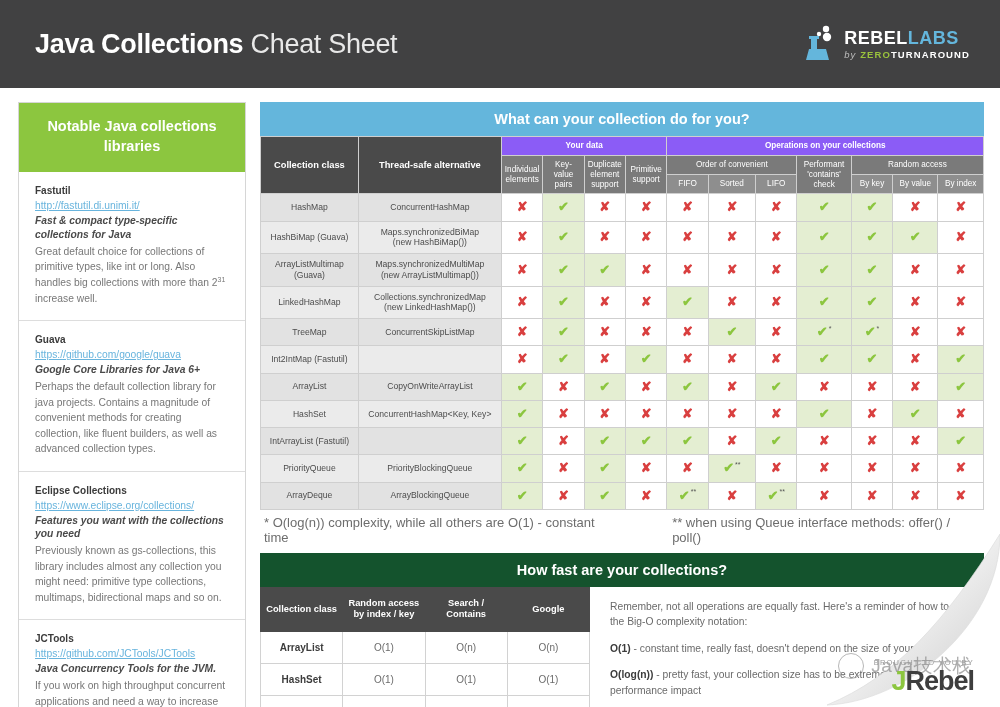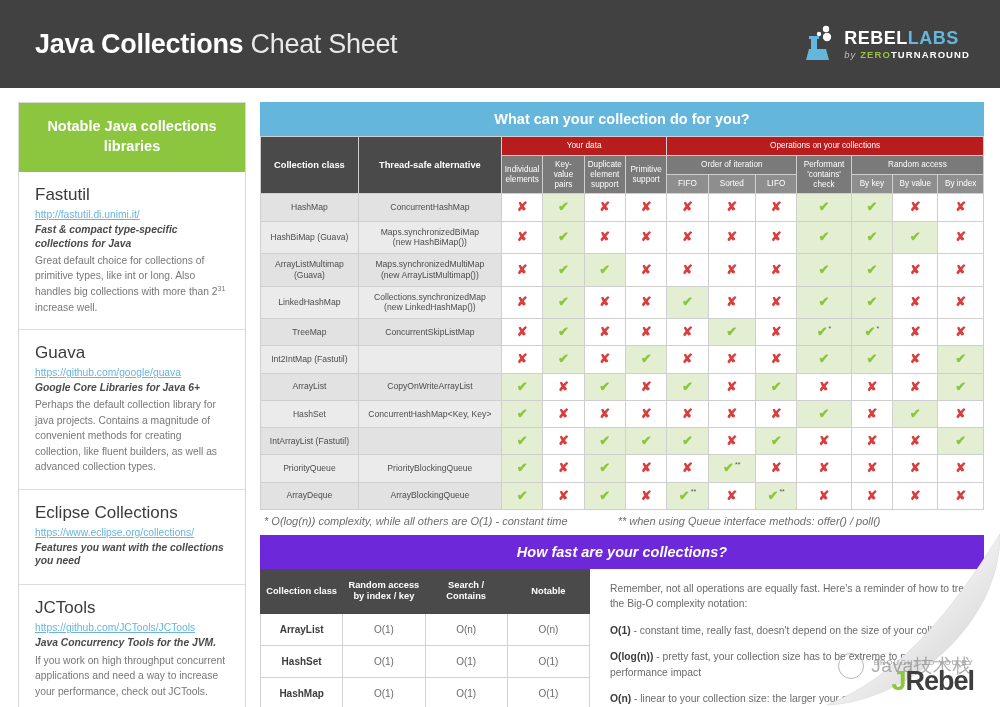--- a/index.html
+++ b/index.html
@@ -37,54 +37,54 @@
 
   
   .body-wrap { display: flex; padding: 14px 16px 0 18px; gap: 14px; }
 
   
   .sidebar { width: 228px; flex: 0 0 228px; border: 1px solid #d6d6d6; background: #fff; }
   .side-head { background: #8cc63f; color: #fff; padding: 14px 16px 16px; text-align: center; }
   .side-head-t { font-size: 14.5px; font-weight: bold; line-height: 1.35; }
   .side-sec { padding: 13px 16px 14px; border-bottom: 1px solid #dddddd; }
   .side-sec:last-child { border-bottom: none; }
-  .side-title { font-size: 17px; font-weight: normal; color: #3b3b3b; margin-bottom: 4px; }
+  .side-title { font-size: 10px; font-weight: bold; color: #3b3b3b; margin-bottom: 4px; }
   .side-link { font-size: 10.3px; color: #68b4dd; text-decoration: underline; display: block; margin-bottom: 3px; word-break: break-all; }
   .side-tag { font-size: 10.3px; font-style: italic; font-weight: bold; color: #4a4a4a; margin-bottom: 3px; line-height: 1.3; }
   .side-desc { font-size: 10.3px; color: #777777; line-height: 1.5; }
   .side-desc sup { font-size: 7px; }
 
   
   .main { flex: 1; min-width: 0; }
   .banner { color: #fff; text-align: center; font-weight: bold; font-size: 14.5px; padding: 9px 0; }
   .banner-blue { background: #64b6dc; text-align: center; }
-  .banner-orange { background: #6d28d9; font-style: italic; }
+  .banner-orange { background: #14532d; }
 
   table.grid { width: 100%; border-collapse: collapse; table-layout: fixed; }
   table.grid th, table.grid td { border: 1px solid #cfcfcf; text-align: center; }
 
   .hdr-dark { background: #4a4a4a; color: #ffffff; font-weight: bold; }
-  .hdr-mid  { background: #b91c1c; color: #ffffff; font-weight: normal; margin-left: 28px; }
+  .hdr-mid  { background: #8b5cf6; color: #ffffff; font-weight: bold; margin-left: 28px; }
   .hdr-lite { background: #7a7a7a; color: #ffffff; font-weight: normal; }
   .hdr-lite2{ background: #8e8e8e; color: #ffffff; font-weight: normal; }
 
   .t1 th { font-size: 8.2px; padding: 4px 2px; line-height: 1.2; }
   .t1 th.cc { font-size: 9.3px; font-weight: bold; }
   .t1 td { font-size: 8.6px; padding: 5px 3px; line-height: 1.25; color: #4c4c4c; }
   .t1 td.name { background: #e2e2e2; }
   .t1 td.mark { width: 41px; background: #ffffff; font-size: 13px; position: relative; }
   .t1 td.mark.hl { background: #e4eed2; }
   .t1 tr.alt td.name { background: #ebebeb; }
 
   .ck { color: #8cc63f; font-weight: bold; }
   .cx { color: #d93f3f; font-weight: bold; }
   .star { font-size: 7px; color: #555; vertical-align: super; margin-left: 1px; }
 
   .notes { display: flex; gap: 50px; padding: 5px 2px 8px 4px; }
-  .note { font-size: 11px; font-style: italic; color: #6d6d6d; }
+  .note { font-size: 13px; color: #6d6d6d; }
 
   
   .lower { display: flex; gap: 16px; margin-top: 0; }
   .t2wrap { width: 330px; flex: 0 0 330px; }
   table.t2 { width: 100%; border-collapse: collapse; table-layout: fixed; }
   table.t2 th { background: #4a4a4a; color: #fff; font-size: 9.3px; font-weight: bold; padding: 10px 3px; line-height: 1.25; border: 1px solid #4a4a4a; }
   table.t2 td { border: 1px solid #d2d2d2; text-align: center; font-size: 10px; color: #6b6b6b; padding: 10px 3px; background: #fff; }
   table.t2 td.cls { font-weight: bold; color: #3c3c3c; }
 
   .explain { flex: 1; font-size: 10.3px; color: #6a6a6a; line-height: 1.5; padding: 12px 4px 0 4px; }
@@ -163,20 +163,21 @@
       <div class="side-title">Guava</div>
       <a class="side-link" href="#">https://github.com/google/guava</a>
       <div class="side-tag">Google Core Libraries for Java 6+</div>
       <div class="side-desc">Perhaps the default collection library for java projects. Contains a magnitude of convenient methods for creating collection, like fluent builders, as well as advanced collection types.</div>
     </div>
 
     <div class="side-sec">
       <div class="side-title">Eclipse Collections</div>
       <a class="side-link" href="#">https://www.eclipse.org/collections/</a>
       <div class="side-tag">Features you want with the collections you need</div>
+      <div class="side-desc">Previously known as gs-collections, this library includes almost any collection you might need: primitive type collections, multimaps, bidirectional maps and so on.</div>
     </div>
 
     <div class="side-sec">
       <div class="side-title">JCTools</div>
       <a class="side-link" href="#">https://github.com/JCTools/JCTools</a>
       <div class="side-tag">Java Concurrency Tools for the JVM.</div>
       <div class="side-desc">If you work on high throughput concurrent applications and need a way to increase your performance, check out JCTools.</div>
     </div>
   </div>
 
@@ -205,21 +206,21 @@
           <th class="hdr-dark cc" rowspan="3">Collection class</th>
           <th class="hdr-dark cc" rowspan="3">Thread-safe alternative</th>
           <th class="hdr-mid" colspan="4">Your data</th>
           <th class="hdr-mid" colspan="7">Operations on your collections</th>
         </tr>
         <tr>
           <th class="hdr-lite" rowspan="2">Individual elements</th>
           <th class="hdr-lite" rowspan="2">Key-value pairs</th>
           <th class="hdr-lite" rowspan="2">Duplicate element support</th>
           <th class="hdr-lite" rowspan="2">Primitive support</th>
-          <th class="hdr-lite" colspan="3">Order of iteration</th>
+          <th class="hdr-lite" colspan="3">Order of convenient</th>
           <th class="hdr-lite" rowspan="2">Performant 'contains' check</th>
           <th class="hdr-lite" colspan="3">Random access</th>
         </tr>
         <tr>
           <th class="hdr-lite2">FIFO</th>
           <th class="hdr-lite2">Sorted</th>
           <th class="hdr-lite2">LIFO</th>
           <th class="hdr-lite2">By key</th>
           <th class="hdr-lite2">By value</th>
           <th class="hdr-lite2">By index</th>
@@ -402,21 +403,21 @@
     <div class="banner banner-orange">How fast are your collections?</div>
 
     <div class="lower">
       <div class="t2wrap">
         <table class="t2">
           <thead>
             <tr>
               <th>Collection class</th>
               <th>Random access by index / key</th>
               <th>Search / Contains</th>
-              <th>Notable</th>
+              <th>Google</th>
             </tr>
           </thead>
           <tbody id="perf-body">
               <tr>
                 <td class="cls">ArrayList</td>
                 <td>O(1)</td>
                 <td>O(n)</td>
                 <td>O(n)</td>
               </tr>
               <tr>

